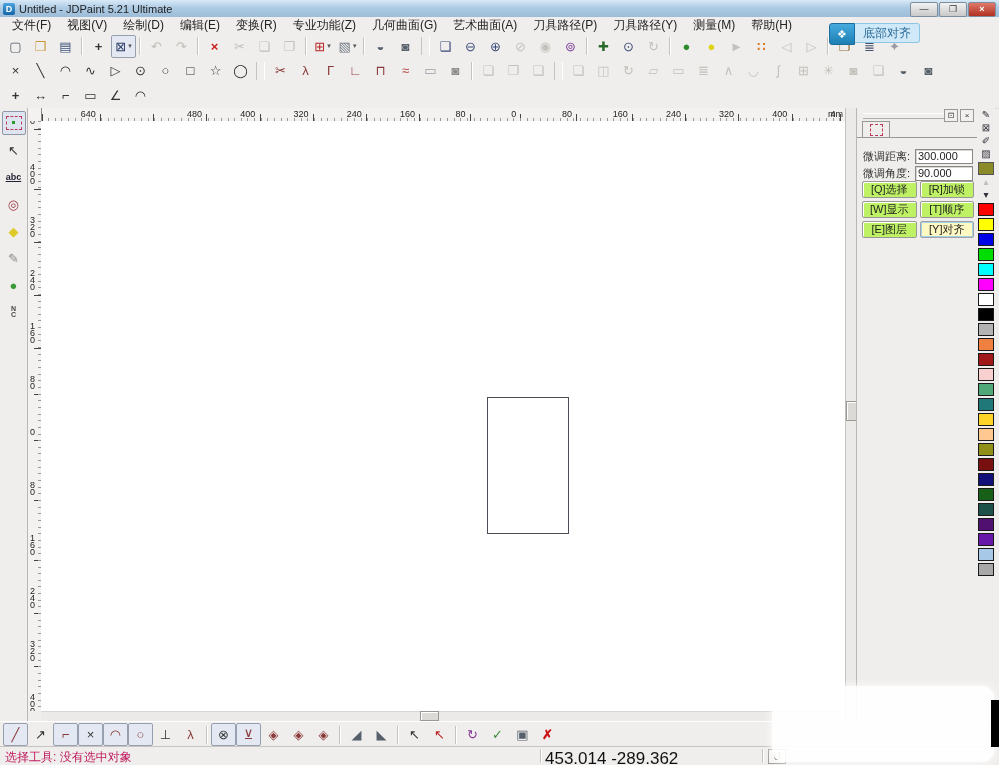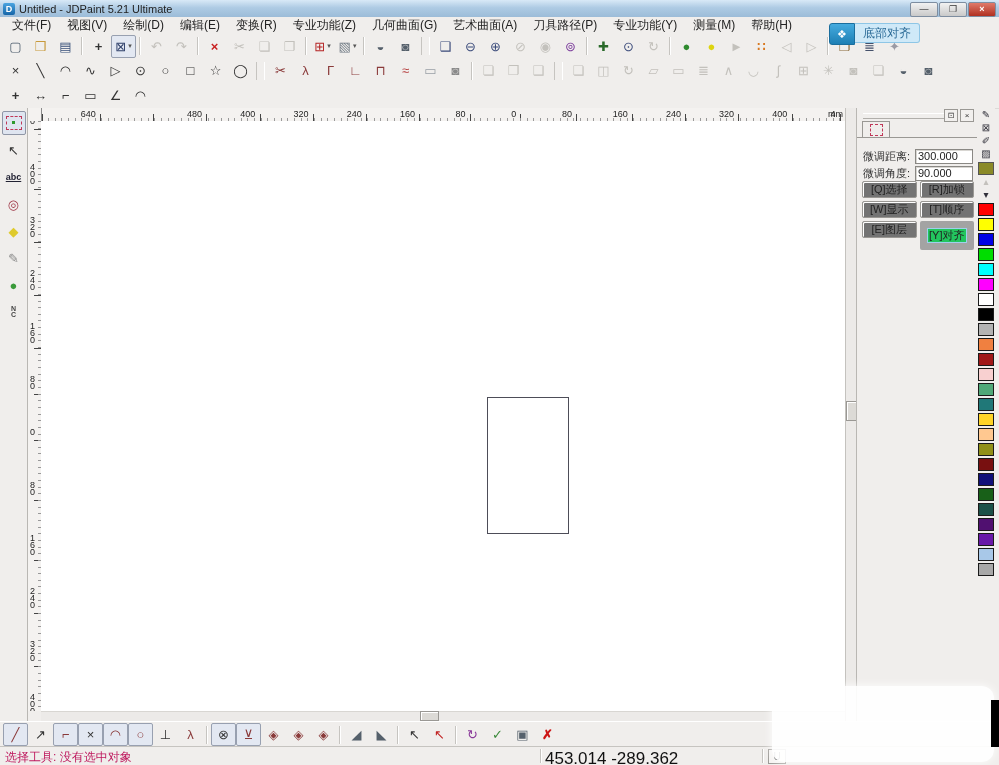--- a/index.html
+++ b/index.html
@@ -90,22 +90,22 @@
     border:1px solid #9a9894;border-bottom:none;display:flex;align-items:center;justify-content:center}
   #panel-tabline{position:absolute;left:0;top:29px;width:121px;height:1px;background:#9a9894}
   .tab-ico{width:11px;height:10px;border:1px dashed #c03858}
   .prow{position:absolute;left:6px;width:110px;height:16px;display:flex;align-items:center}
   .prow .plab{flex:1;color:#333}
   .pfield{width:52px;height:13px;background:#fff;border:1px solid #8a8884;
     box-shadow:inset 1px 1px 0 #d8d6d2;padding:0 2px;font-size:11px;display:flex;align-items:center}
   #panel-btns{position:absolute;left:5px;top:73px;width:112px;display:grid;
     grid-template-columns:1fr 1fr;gap:3px}
   .pbtn{height:15px;display:flex;align-items:center;justify-content:center;font-size:11px;
-    background:#737373;border:1px solid #9a9894;border-radius:2px;box-shadow:inset 1px 1px 0 #fff;color:#222}
-  .pbtn.active{border:7px solid #a3a3a3;background:#22c55e;box-shadow:inset 0 0 0 1px #9fd0ec}
+    background:#bef264;border:1px solid #9a9894;border-radius:2px;box-shadow:inset 1px 1px 0 #fff;color:#222}
+  .pbtn.active{border:1px solid #a3a3a3;background:#fef9c3;box-shadow:inset 0 0 0 1px #9fd0ec}
   #align-btns{position:absolute;left:8px;top:136px;width:106px;display:flex;
     flex-direction:column;gap:2px}
   .abtn{height:14px;display:flex;align-items:center;justify-content:center;font-size:11px;
     background:#f1efed;border:1px solid #bdbbb7;color:#9a9894}
 
   
   #color-strip{left:977px;top:108px;width:18px;height:613px;background:#f0eeec}
   .sbtn{width:16px;height:13px;margin:0 auto;display:flex;align-items:center;
     justify-content:center;font-size:10px;color:#30303a}
   .sbtn.disabled{color:#c3c1bc}
@@ -154,21 +154,21 @@
 <div class="abs" id="menubar">
     <div class="menu-item">文件(F)</div>
     <div class="menu-item">视图(V)</div>
     <div class="menu-item">绘制(D)</div>
     <div class="menu-item">编辑(E)</div>
     <div class="menu-item">变换(R)</div>
     <div class="menu-item">专业功能(Z)</div>
     <div class="menu-item">几何曲面(G)</div>
     <div class="menu-item">艺术曲面(A)</div>
     <div class="menu-item">刀具路径(P)</div>
-    <div class="menu-item">专业功能(Y)</div>
+    <div class="menu-item">刀具路径(Y)</div>
     <div class="menu-item">测量(M)</div>
     <div class="menu-item">帮助(H)</div>
   </div>
 
 <div class="abs" id="upload-badge">
   <div id="upload-ico">❖</div>
   <div id="upload-label">底部对齐</div>
 </div>
 
 <div class="abs toolbar" id="toolbar-row1">

